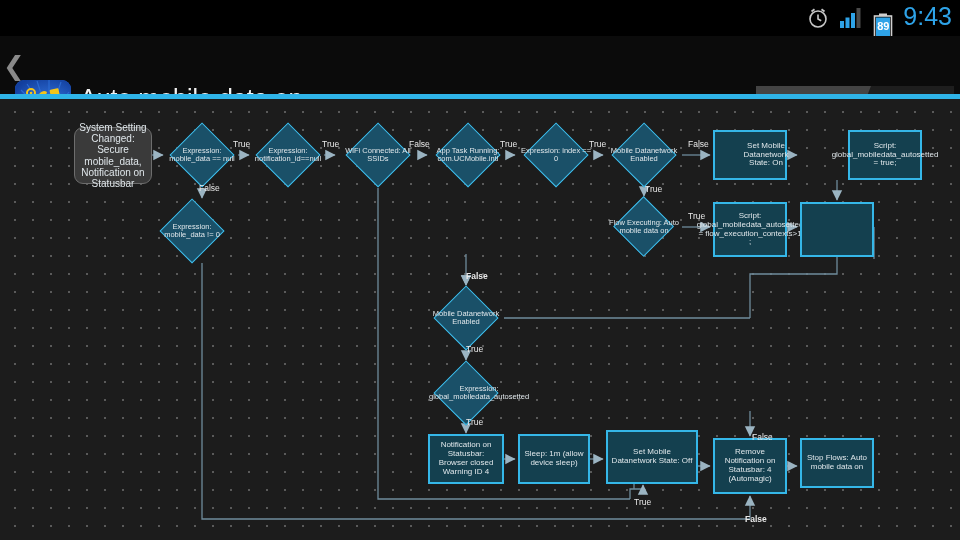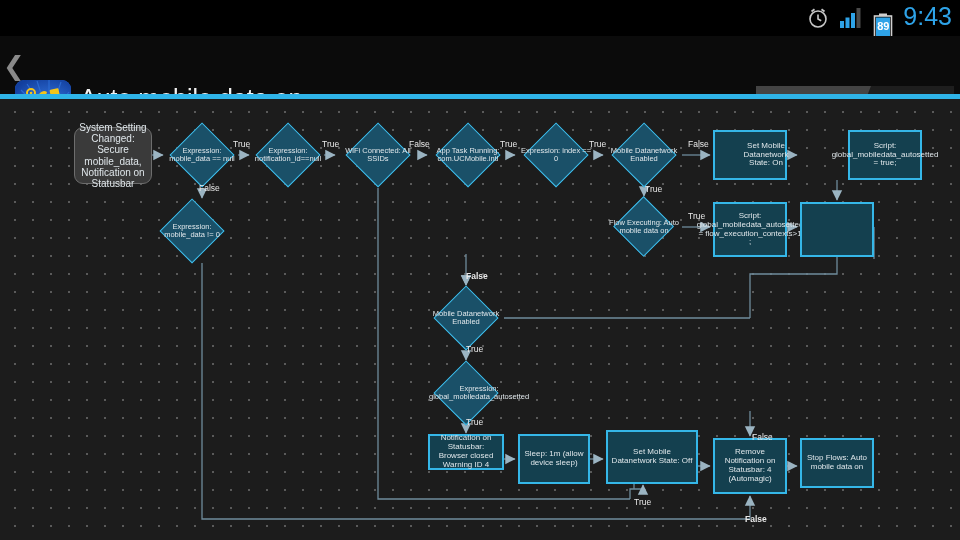--- a/index.html
+++ b/index.html
@@ -248,21 +248,21 @@
       <div class="txt">
         <span>Mobile Datanetwork Enabled</span>
       </div>
     </div>
     <div class="cond" style="left: 428px; top: 262px; width: 76px; height: 64px;">
       <div class="dia" style="width: 46.08px; height: 46.08px; left: 14.96px; top: 8.96px;"></div>
       <div class="txt">
         <span>Expression: global_mobiledata_autosetted</span>
       </div>
     </div>
-    <div class="node action" style="left: 428px; top: 335px; width: 76px; height: 36px;">
+    <div class="node action" style="left: 428px; top: 335px; width: 76px; height: 50px;">
       <span>Notification on Statusbar: Browser closed Warning ID 4</span>
     </div>
     <div class="node action" style="left: 518px; top: 335px; width: 72px; height: 50px;">
       <span>Sleep: 1m (allow device sleep)</span>
     </div>
     <div class="node action" style="left: 606px; top: 331px; width: 92px; height: 54px;">
       <span>Set Mobile Datanetwork State: Off</span>
     </div>
     <div class="node action" style="left: 713px; top: 339px; width: 74px; height: 56px;">
       <span>Remove Notification on Statusbar: 4 (Automagic)</span>

